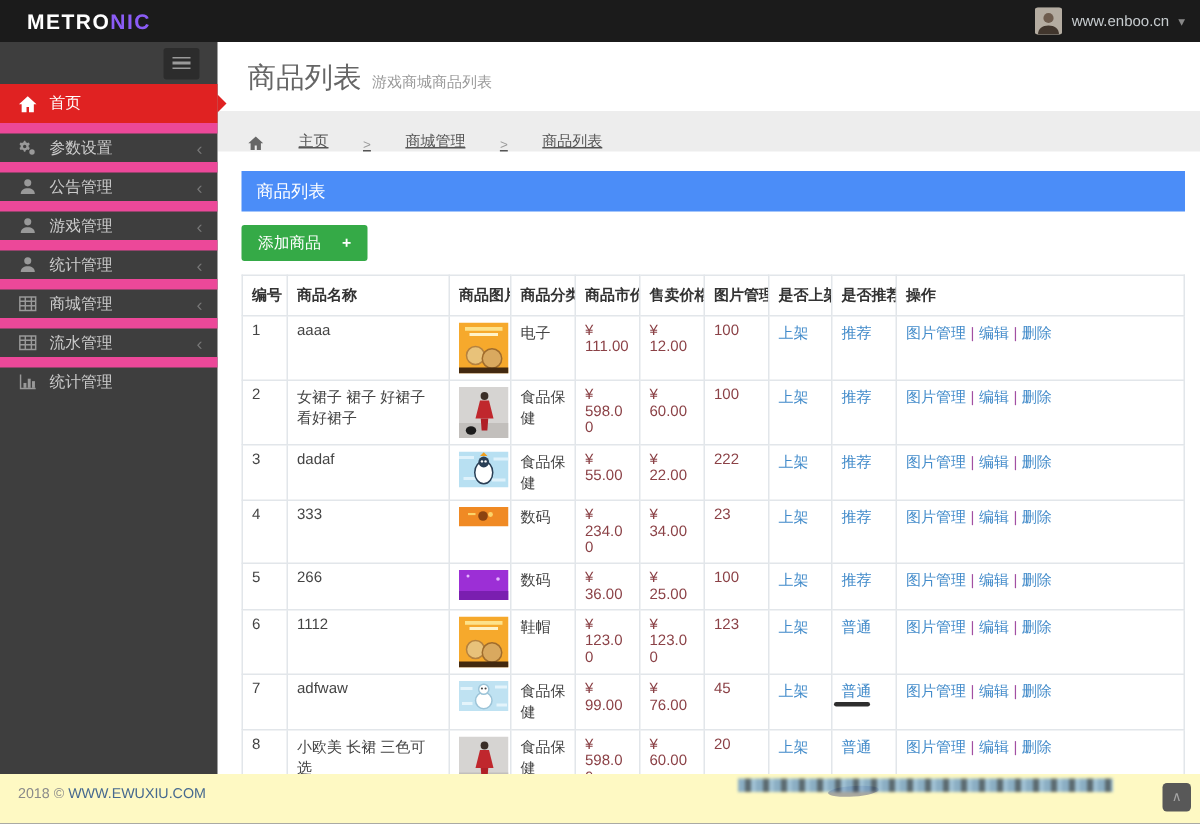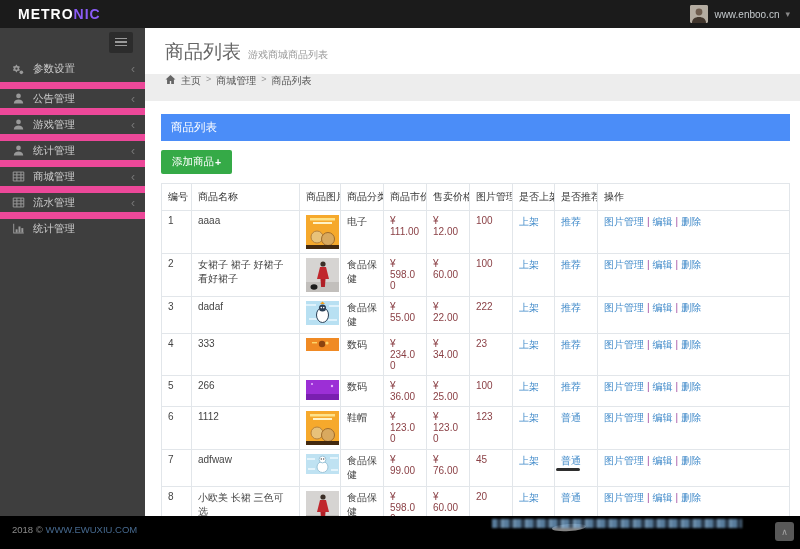--- a/index.html
+++ b/index.html
@@ -24,47 +24,47 @@
   .sidebar-item{position:relative;height:26px;display:flex;align-items:center;padding:0 10px 0 12px;color:#ccc;font-size:10.5px;cursor:pointer;border-top:7px solid #ec4899;}
   .sidebar-item:first-child{border-top:none;}
   .sidebar-item .ico{width:13px;height:13px;margin-right:8px;color:#999;flex:0 0 13px;}
   .sidebar-item .ico svg{width:100%;height:100%;fill:currentColor;stroke:none;}
   .sidebar-item .chev{margin-left:auto;color:#777;font-size:12px;line-height:1;}
   .sidebar-item.active{background:#e02222;color:#fff;border-top-color:#e02222;}
   .sidebar-item.active .ico{color:#fff;}
   .sidebar-item.active::after{content:"";position:absolute;right:-6px;top:50%;margin-top:-6px;width:0;height:0;border-top:6px solid transparent;border-bottom:6px solid transparent;border-left:6px solid #e02222;}
 
   
-  .footer{position:absolute;left:0;right:0;bottom:0;height:33px;background:#000000;z-index:6;}
+  .footer{position:absolute;left:0;right:0;bottom:0;height:33px;background:#fef9c3;z-index:6;}
   .copyright{position:absolute;left:12px;top:8px;font-size:9.5px;color:#8a8a8a;}
   .copyright .site{color:#46698f;cursor:pointer;}
   .watermark{position:absolute;right:58px;top:3px;width:250px;height:9px;opacity:.8;filter:blur(1.2px);background:repeating-linear-gradient(90deg,#6f9cc4 0 5px,#33475c 5px 9px,#89b4d8 9px 12px);}
   .scrolltop{position:absolute;right:6px;top:6px;width:19px;height:19px;background:#585858;border-radius:3px;color:#a5a5a5;font-size:9px;display:flex;align-items:center;justify-content:center;cursor:pointer;}
   .footer-smudge{position:absolute;left:552px;top:8px;width:34px;height:7px;background:#9a9a9a;border-radius:50%;transform:rotate(-4deg);opacity:.85;}
 
   
   .main{position:absolute;top:28px;left:145px;right:0;bottom:33px;background:#fff;overflow:hidden;}
   .page-head{padding:11px 20px 9px;}
   .page-title{display:inline;font-size:19px;font-weight:400;color:#666;margin:0;}
   .page-sub{font-size:10px;color:#999;margin-left:7px;}
-  .breadcrumb{height:27px;background:#ededed;display:flex;align-items:flex-start;padding:0 20px;gap:5px;font-size:10px;color:#555;}
+  .breadcrumb{height:27px;background:#ededed;display:flex;align-items:flex-end;padding:0 20px;gap:23px;font-size:10px;color:#555;text-decoration:underline;}
   .breadcrumb .ico{width:11px;height:11px;color:#666;}
   .breadcrumb .ico svg{width:100%;height:100%;fill:currentColor;}
   .crumb{cursor:pointer;}
   .crumb-sep{color:#999;font-size:9px;}
 
   .panel{margin:13px 10px 0 16px;}
   .panel-head{height:27px;background:#4b8df8;color:#fff;font-size:11.5px;display:flex;align-items:center;padding:0 10px;}
   .panel-body{position:relative;padding-top:9px;}
-  .add-btn{display:inline-flex;align-items:center;gap:1px;background:#35aa47;color:#fff;font-size:10.5px;padding:5px 11px;border:none;border-radius:2px;cursor:pointer;margin:0 0 9px 0;}
+  .add-btn{display:inline-flex;align-items:center;gap:14px;background:#35aa47;color:#fff;font-size:10.5px;padding:5px 11px;border:none;border-radius:2px;cursor:pointer;margin:0 0 9px 0;}
   .add-btn .plus{font-weight:bold;}
 
   table.grid{width:100%;border-collapse:collapse;table-layout:fixed;}
   .grid th,.grid td{border:1px solid #e2e6ea;font-size:10px;text-align:left;vertical-align:top;padding:4px 6px;word-wrap:break-word;}
-  .grid th{font-weight:normal;color:#333;padding:6px 6px;white-space:nowrap;overflow:hidden;margin-left:22px;}
+  .grid th{font-weight:bold;color:#333;padding:6px 6px;white-space:nowrap;overflow:hidden;margin-left:22px;}
   .grid td{color:#444;}
   .grid td.c-num{color:#8b4146;}
   .grid a.blue{color:#428bca;text-decoration:none;cursor:pointer;text-align:center;}
   .pipe{color:#a24fa2;margin:0 3px;}
 
   .thumb{display:block;width:33px;}
   .thumb svg{display:block;}
 
   .dash-artifact{position:absolute;left:556px;top:468px;width:24px;height:3px;background:#2e2e2e;border-radius:2px;z-index:3;}
 </style>
@@ -90,20 +90,26 @@
 
   <div class="sidebar">
     <div class="toggle-row">
       <div class="hamburger">
           <i></i>
           <i></i>
           <i></i>
         </div>
     </div>
     <div class="menu" id="sidebar-menu">
+        <div class="sidebar-item active">
+          <span class="ico"><svg viewBox="0 0 16 16">
+              <path d="M8 1.5L.8 8h2.2v6.5h4v-4.2h2v4.2h4V8h2.2z"></path>
+            </svg></span>
+          <span class="lbl">首页</span>
+        </div>
         <div class="sidebar-item">
           <span class="ico"><svg viewBox="0 0 16 16">
               <path d="M6 2.2l.4 1.3a3 3 0 011.1.6l1.3-.4.9 1.5-1 .9a3 3 0 010 1.3l1 .9-.9 1.5-1.3-.4a3 3 0 01-1.1.6L6 11.3H4.9l-.4-1.3a3 3 0 01-1.1-.6l-1.3.4-.9-1.5 1-.9a3 3 0 010-1.3l-1-.9.9-1.5 1.3.4a3 3 0 011.1-.6l.4-1.3zM5.5 5.6a1.4 1.4 0 100 2.8 1.4 1.4 0 000-2.8z"></path>
               <circle cx="11.5" cy="11.5" r="2.2"></circle>
             </svg></span>
           <span class="lbl">参数设置</span>
           <span class="chev">‹</span>
         </div>
         <div class="sidebar-item">
           <span class="ico"><svg viewBox="0 0 16 16">

